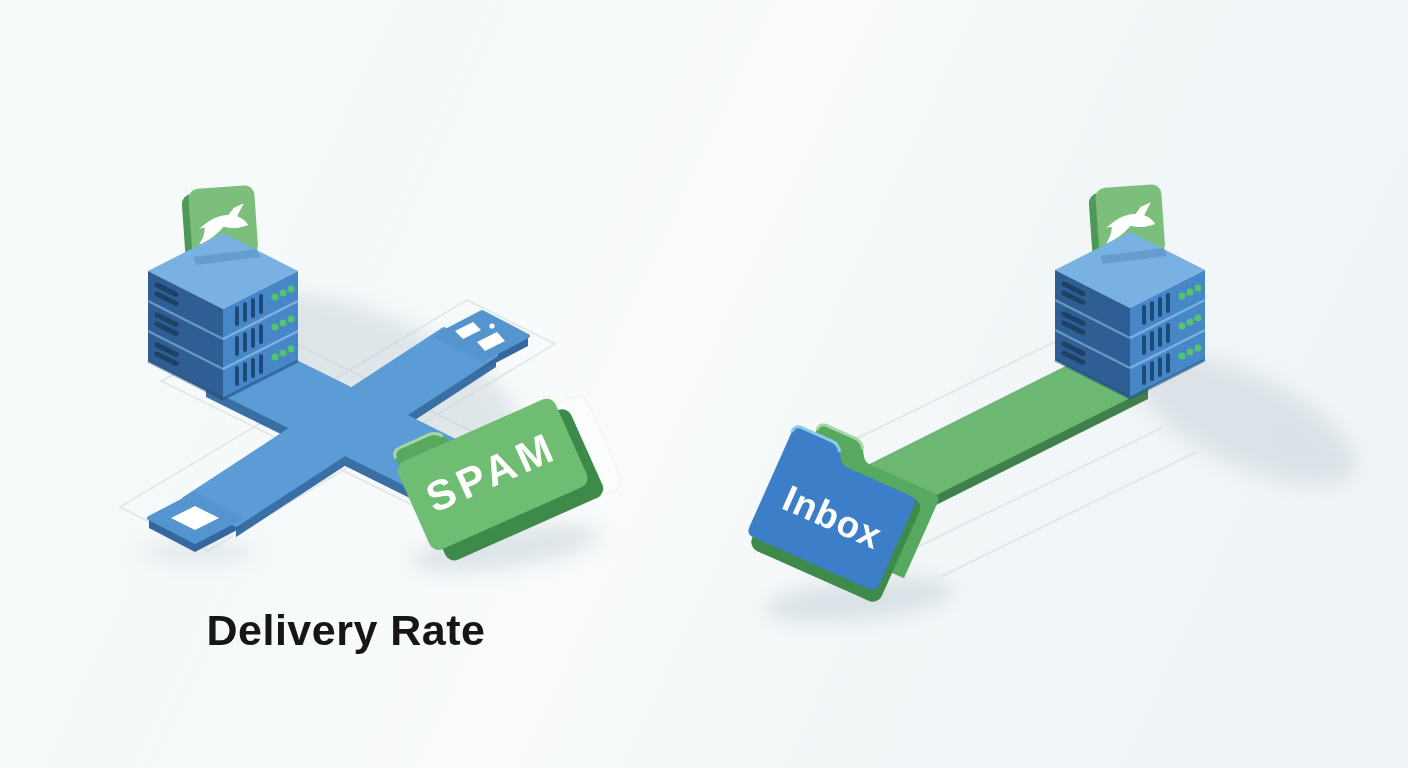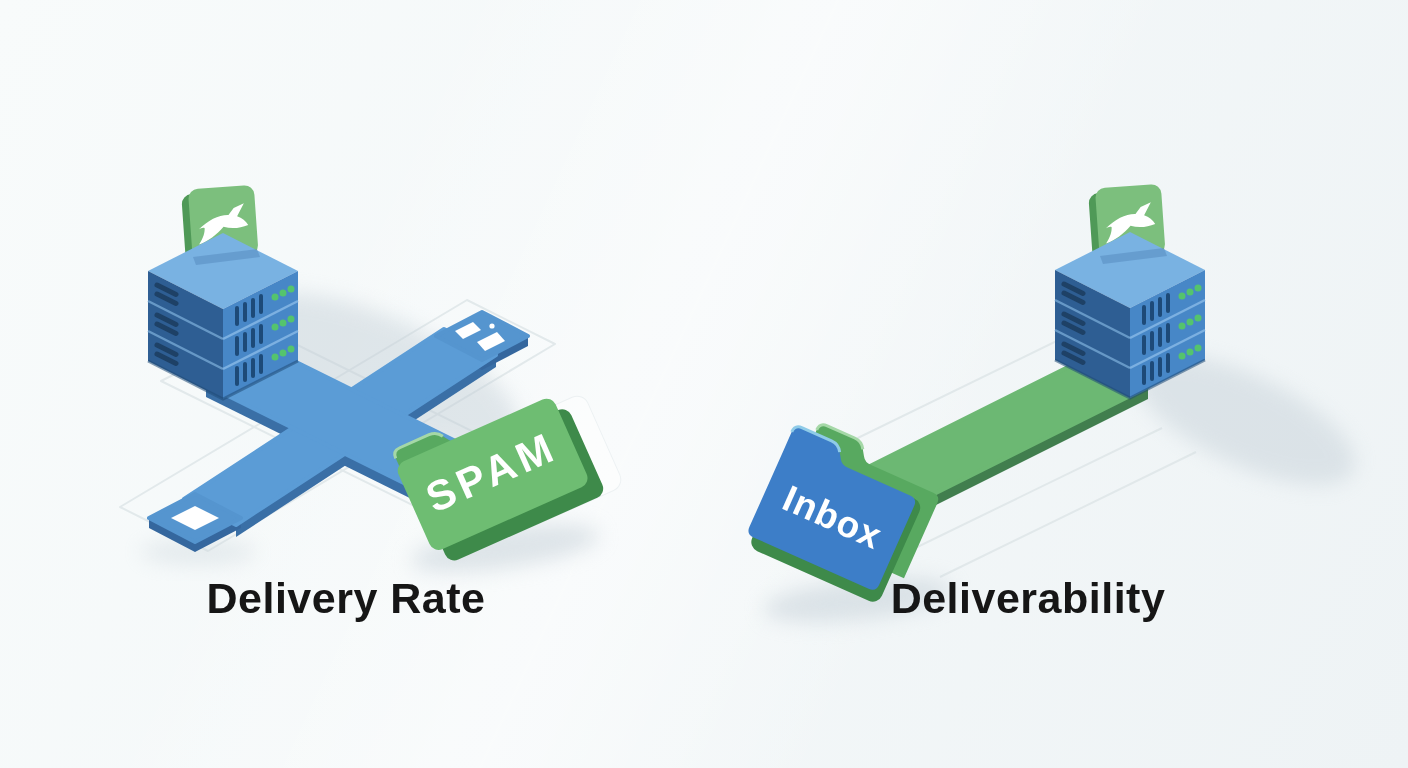--- a/index.html
+++ b/index.html
@@ -5,21 +5,21 @@
   html,body{margin:0;padding:0;}
   body{
     width:1408px;height:768px;overflow:hidden;
     font-family:"Liberation Sans", sans-serif;
     background:linear-gradient(115deg,#f8fbfb 0%,#f4f8f9 45%,#eef3f5 100%);
     position:relative;
   }
   .stage{position:absolute;inset:0;}
   .scene-svg{position:absolute;left:0;top:0;}
   .caption{
-    position:absolute;top:574px;
+    position:absolute;top:606px;
     font-size:43px;font-weight:700;color:#161616;
     text-align:center;letter-spacing:.5px;
   }
   .caption.left{left:46px;width:600px;}
   .caption.right{left:728px;width:600px;}
   .streak{
     position:absolute;left:-200px;top:-200px;width:1900px;height:1200px;
     background:linear-gradient(115deg,rgba(255,255,255,0) 30%,rgba(255,255,255,.5) 46%,rgba(255,255,255,0) 60%);
     pointer-events:none;
   }
@@ -166,14 +166,13 @@
         <path d="M -72,-28 L -72,-48 Q -72,-56 -64,-56 L -32,-56 Q -24,-56 -20,-49 L -16,-43
                  Q -13,-38 -6,-38 L 62,-38 Q 70,-38 70,-30 L 70,56 Q 70,64 62,64 L -64,64
                  Q -72,64 -72,56 Z" fill="#3d7ec8"></path>
         <path d="M -72,-48 Q -72,-56 -64,-56 L -32,-56 Q -24,-56 -20,-49" fill="none" stroke="#8ecbe8" stroke-width="3"></path>
         <text x="0" y="26" text-anchor="middle" font-family="Liberation Sans, sans-serif" font-size="37" font-weight="bold" fill="#ffffff" letter-spacing="1">Inbox</text>
       </g>
     </g>
   </svg>
 
   <div class="caption left">Delivery Rate</div>
-  <div class="caption right">Deliverability</div>
 </div>
 
 </body></html>

